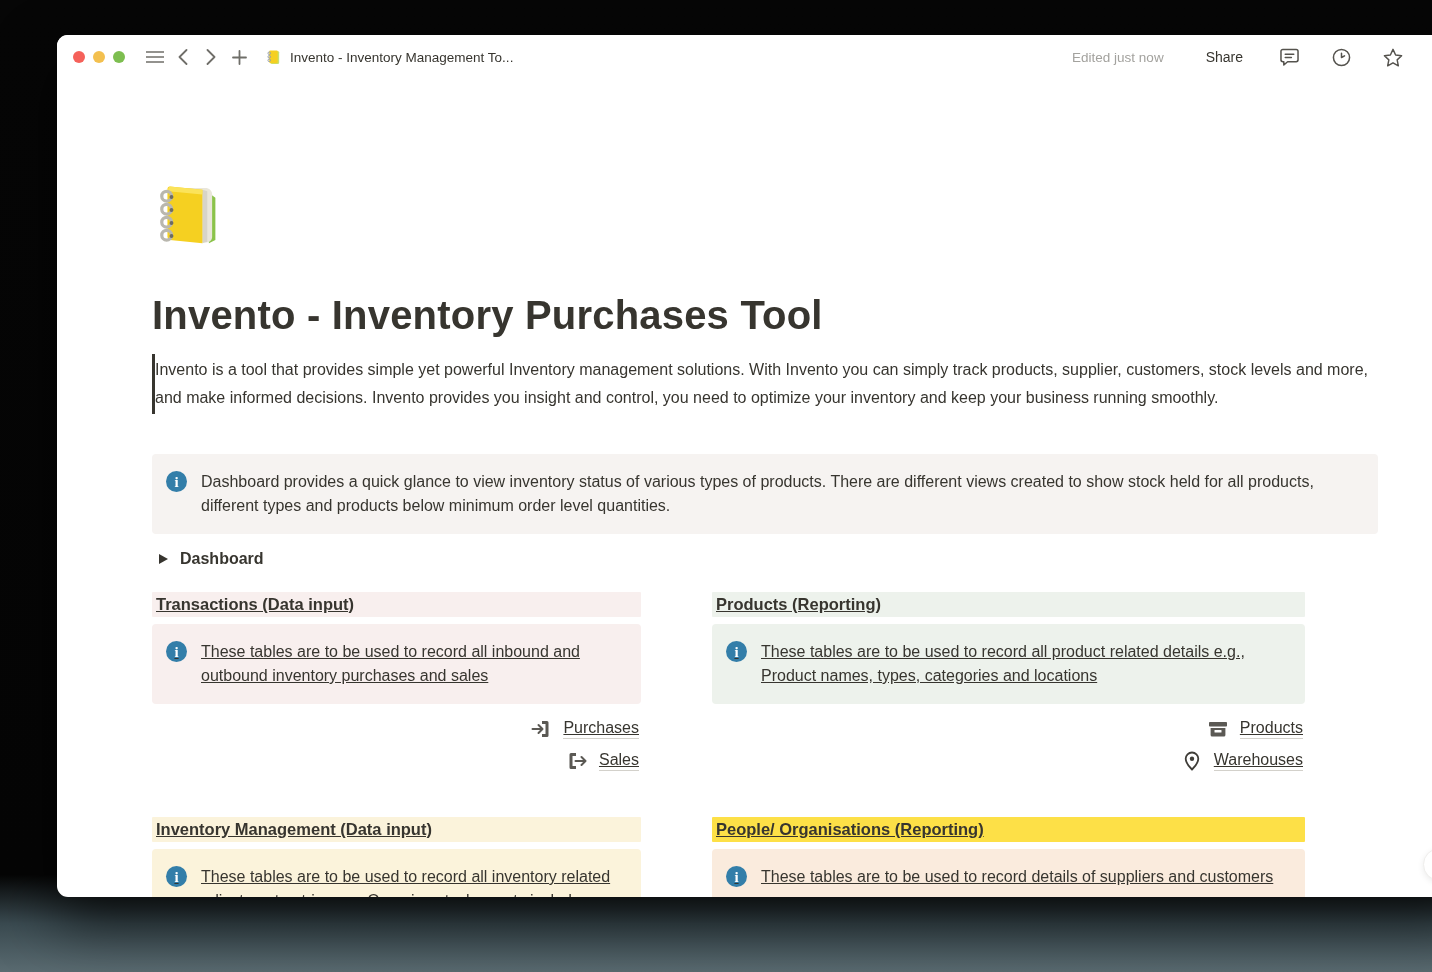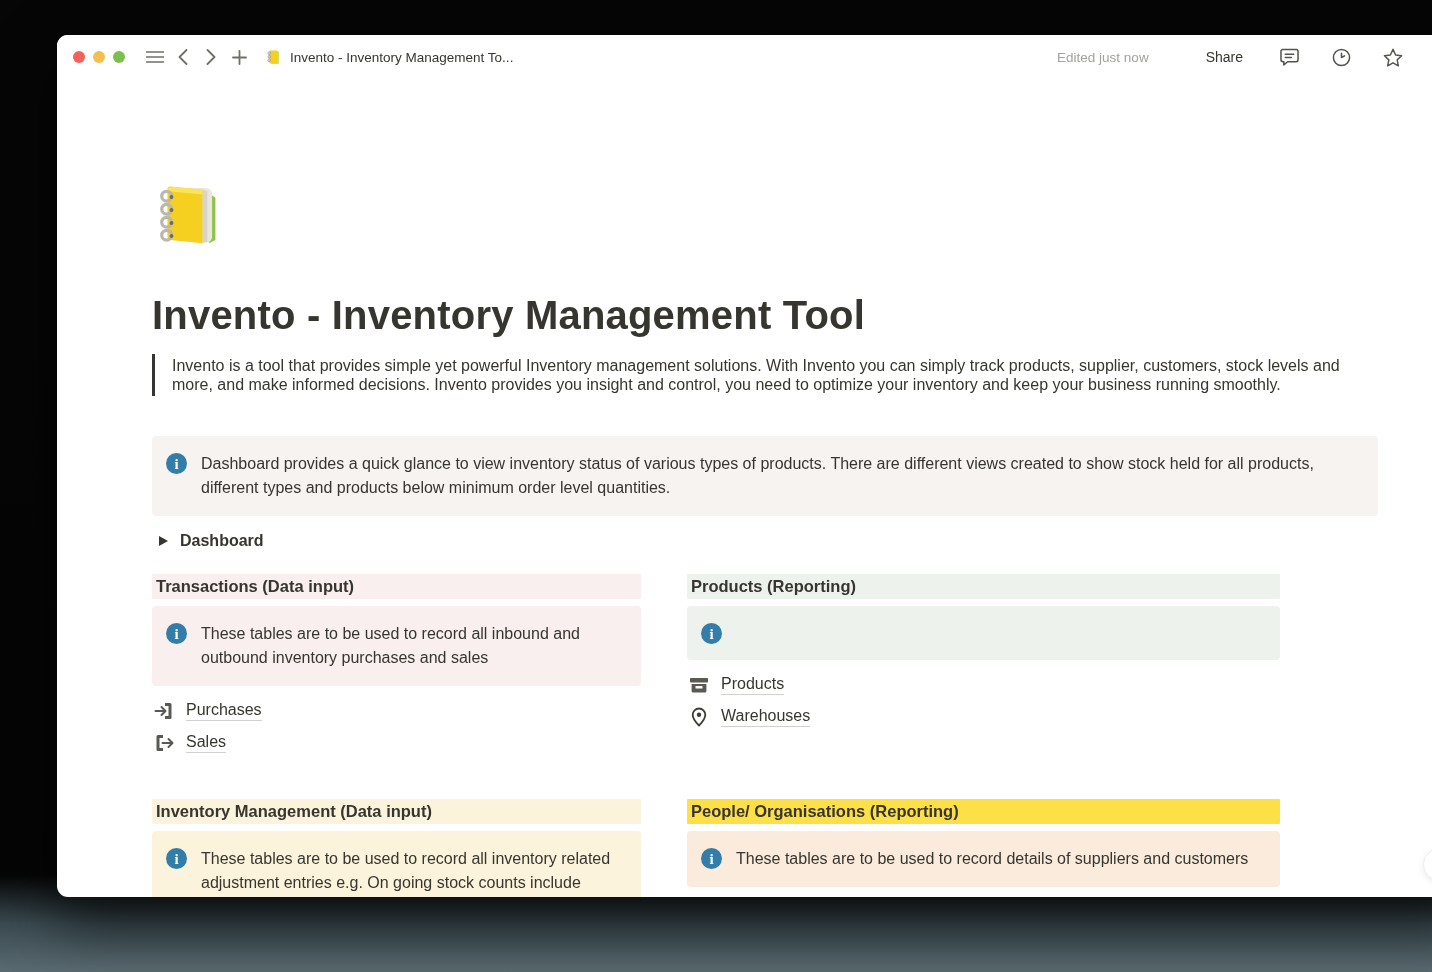--- a/index.html
+++ b/index.html
@@ -22,51 +22,51 @@
   }
   .traffic { display:flex; align-items:center; gap:8px; margin-right:18px; }
   .traffic span { width:12px; height:12px; border-radius:50%; display:block; cursor:pointer; }
   .tb-icon { color:#6f6e69; display:flex; align-items:center; justify-content:center;
     width:24px; height:24px; cursor:pointer; border-radius:4px; }
   .tb-icon svg { display:block; }
   .nav-group { display:flex; align-items:center; gap:4px; margin-right:14px; }
   .tab-info { display:flex; align-items:center; gap:8px; font-size:13.5px; color:#37352f; }
   .tb-right { margin-left:auto; display:flex; align-items:center; gap:28px; }
   .edited { color:#a3a29e; font-size:13.5px; margin-right:8px; }
-  .share-btn { font-size:14px; color:#37352f; padding:4px 6px; border-radius:4px; cursor:pointer;margin-left:15px; }
+  .share-btn { font-size:14px; color:#37352f; padding:4px 6px; border-radius:4px; cursor:pointer; }
   
   .content { padding:0 95px; }
   .page-icon { margin-top:96px; width:78px; height:78px; cursor:pointer; }
   .page-title { margin-top:40px; font-size:40px; font-weight:700; letter-spacing:.2px; color:#37352f; }
   .quote {
-    margin-top:16px; border-left:3px solid #37352f; padding-left:17px;
-    font-size:16px; line-height:19px; color:#37352f; padding-top:2px; padding-bottom:2px;
+    margin-top:16px; border-left:3px solid #37352f; 
+    font-size:16px; line-height:28px; color:#37352f; padding-top:2px; padding-bottom:2px;
   }
   .callout {
     margin-top:40px; border-radius:4px; padding:16px 16px 16px 14px;
     display:flex; align-items:flex-start; font-size:16px; line-height:24px;
   }
   .info-badge {
     flex:0 0 auto; width:21px; height:21px; border-radius:50%;
     color:#fff; font-family:"Liberation Serif","DejaVu Serif",serif;
     font-weight:700; font-size:15px; display:flex; align-items:center; justify-content:center;
     margin-right:14px; margin-top:1px;
   }
   .toggle-row { margin-top:13px; display:flex; align-items:center; padding:3px 2px; cursor:pointer;text-align:center; }
   .toggle-tri { width:0; height:0; border-left:9px solid #37352f; border-top:5.5px solid transparent;
     border-bottom:5.5px solid transparent; margin:0 12px 0 5px; }
   .toggle-label { font-size:16px; font-weight:700; }
-  .cols { display:grid; grid-template-columns:489px 593px; column-gap:46px; }
+  .cols { display:grid; grid-template-columns:489px 593px; column-gap:71px;text-decoration:underline; }
   .cols-row1 { margin-top:21px; }
   .cols-row2 { margin-top:41px; }
   .sec-header { padding:3px 4px; font-size:16.5px; font-weight:700; border-radius:1px; }
   .sec-callout { margin-top:7px; border-radius:4px; padding:16px 16px 16px 14px;
     display:flex; align-items:flex-start; font-size:16px; line-height:24px; }
   .links { margin-top:10px; }
-  .link-row { display:flex; align-items:center; padding:5px 2px; margin-top:2px; cursor:pointer; }
+  .link-row { display:flex; align-items:center; padding:5px 2px; margin-top:2px; cursor:pointer;justify-content:flex-end; }
   .link-ico { width:20px; height:20px; margin-right:12px; color:#5b5954; flex:0 0 auto;
     display:flex; align-items:center; justify-content:center; }
   .link-label { font-size:16px; font-weight:500; color:#37352f;
     border-bottom:1.5px solid #d3d1cb; padding-bottom:1px; }
   .help-btn {
     position:absolute; right:17px; bottom:16px; width:33px; height:33px; border-radius:50%;
     background:#fff; border:1px solid #efeeec; box-shadow:0 2px 6px rgba(15,15,15,.08);
     display:flex; align-items:center; justify-content:center;
     font-size:16px; color:#73716c; cursor:pointer; z-index:10;
   }
@@ -174,21 +174,21 @@
         </g>
         <g fill="#6d6b63">
           <circle cx="24" cy="27" r="2.4"></circle>
             <circle cx="24" cy="43" r="2.4"></circle>
             <circle cx="24" cy="59" r="2.4"></circle>
             <circle cx="24" cy="75" r="2.4"></circle>
         </g>
       </svg>
     </div>
 
-    <h1 class="page-title">Invento - Inventory Management Tool</h1>
+    <h1 class="page-title">Invento - Inventory Purchases Tool</h1>
 
     <div class="quote">Invento is a tool that provides simple yet powerful Inventory management solutions. With Invento you can simply track products, supplier, customers, stock levels and more, and make informed decisions. Invento provides you insight and control, you need to optimize your inventory and keep your business running smoothly.</div>
 
     <div class="callout" style="background-color: rgb(246, 243, 241);">
       <span class="info-badge" style="background-color: rgb(51, 126, 169);">i</span>
       <span>Dashboard provides a quick glance to view inventory status of various types of products. There are different views created to show stock held for all products, different types and products below minimum order level quantities.</span>
     </div>
 
     <div class="toggle-row">
       <span class="toggle-tri"></span>
@@ -227,20 +227,21 @@
             </span>
             <span class="link-label">Sales</span>
           </div>
         </div>
       </div>
 
       <div>
         <div class="sec-header" style="background-color: rgb(237, 242, 236);">Products (Reporting)</div>
         <div class="sec-callout" style="background-color: rgb(237, 242, 236);">
           <span class="info-badge" style="background-color: rgb(51, 126, 169);">i</span>
+          <span>These tables are to be used to record all product related details e.g., Product names, types, categories and locations</span>
         </div>
         <div class="links">
           <div class="link-row">
             <span class="link-ico">
               <svg width="20" height="20" viewBox="0 0 20 20">
                   <rect x="1" y="3" width="18" height="4.5" rx="0.8" fill="#5b5954"></rect>
                   <path d="M2.6 9 h14.8 v7 a1.5 1.5 0 0 1-1.5 1.5 H4.1 A1.5 1.5 0 0 1 2.6 16 z" fill="#5b5954"></path>
                   <rect x="6.5" y="11" width="7" height="2.6" rx="0.6" fill="#ffffff"></rect>
                 </svg>
             </span>

